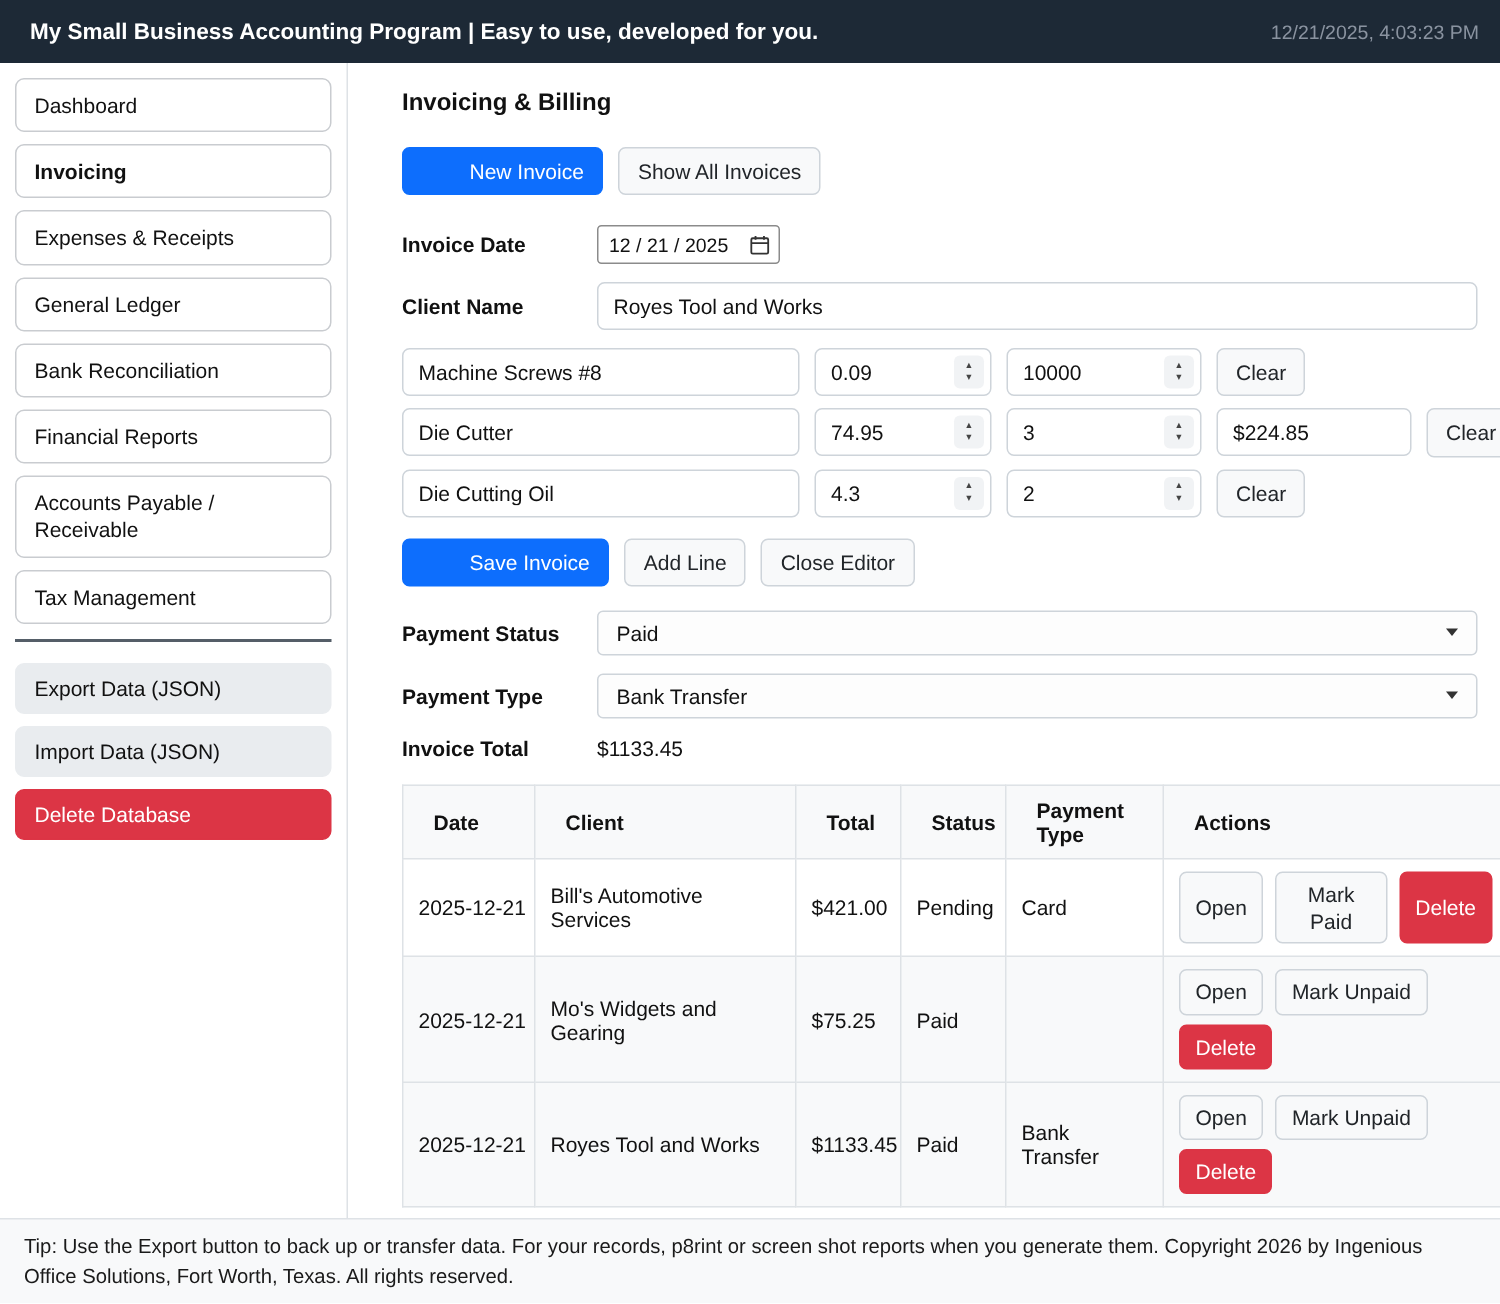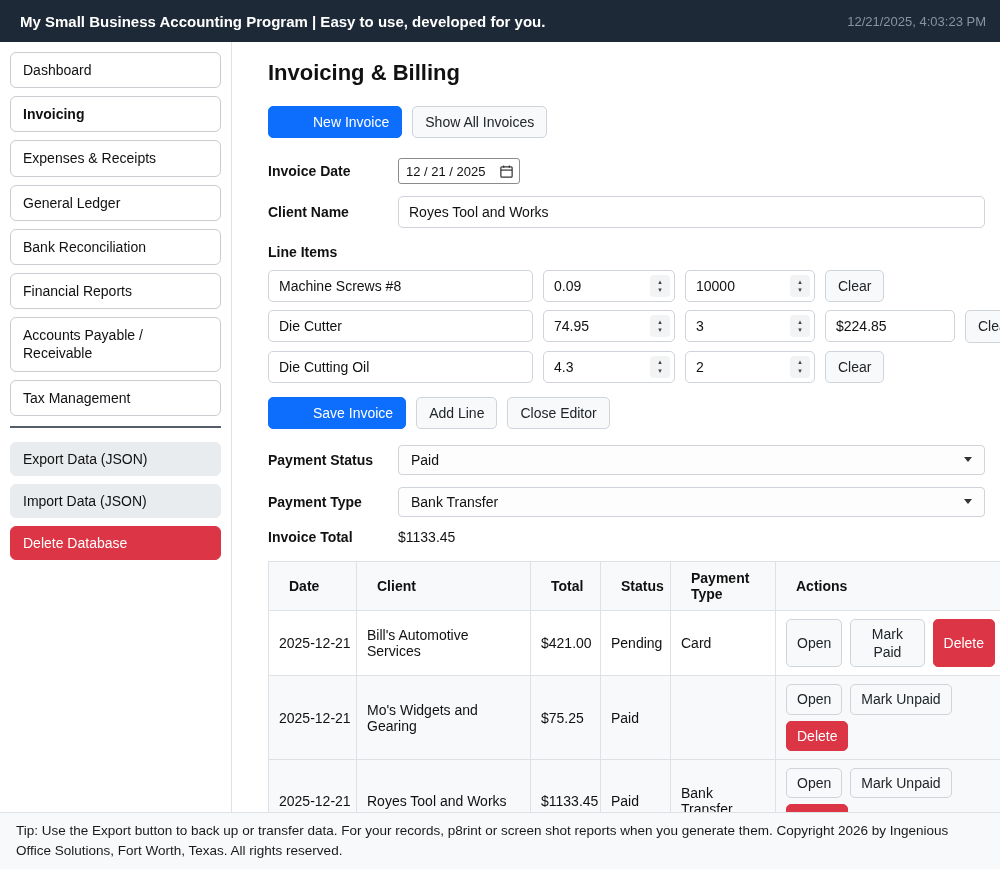--- a/index.html
+++ b/index.html
@@ -18,21 +18,21 @@
   
   .sidebar { width:232px; flex-shrink:0; border-right:1px solid #dee2e6; padding:10px; background:#fff; }
   .nav-btn { display:block; width:100%; text-align:left; background:#fff; border:1px solid #c9ccd0; border-radius:6px; padding:8px 12px; font-size:14px; font-family:inherit; color:#111; margin-bottom:8px; cursor:pointer; line-height:1.3; }
   .nav-btn.active { font-weight:bold; }
   .sidebar-divider { border:none; border-top:2px solid #555e68; margin:10px 0 14px 0; }
   .util-btn { display:block; width:100%; text-align:left; background:#e9ecef; border:1px solid #e9ecef; border-radius:6px; padding:8px 12px; font-size:14px; font-family:inherit; color:#111; margin-bottom:8px; cursor:pointer; }
   .danger-btn { display:block; width:100%; text-align:left; background:var(--danger,#dc3545); border:1px solid var(--danger,#dc3545); border-radius:6px; padding:8px 12px; font-size:14px; font-family:inherit; color:#fff; margin-bottom:8px; cursor:pointer; }
 
   
   .main { flex:1; min-width:0; padding:18px 15px 0 16px; }
-  .page-title { font-size:22px; font-weight:bold; margin:0 0 20px 0; color:#111; }
+  .page-title { font-size:16px; font-weight:bold; margin:0 0 20px 0; color:#111; }
 
   .toolbar { display:flex; gap:10px; margin-bottom:20px; }
   .btn { font-family:inherit; font-size:14px; border-radius:5px; padding:6px 12px; cursor:pointer; line-height:1.3; }
   .btn-primary { background:var(--primary,#0d6efd); border:1px solid var(--primary,#0d6efd); color:#fff;padding-left:44px; }
   .btn-light { background:#f8f9fa; border:1px solid #ced4da; color:#212529; }
   .btn-danger { background:var(--danger,#dc3545); border:1px solid var(--danger,#dc3545); color:#fff; }
 
   .form-row { display:flex; align-items:center; margin-bottom:12px; }
   .form-label { width:130px; flex-shrink:0; font-weight:bold; font-size:14px; color:#111; }
   .text-input { height:32px; border:1px solid #ced4da; border-radius:5px; padding:0 10px; font-size:14px; font-family:inherit; color:#111; background:#fff; }
@@ -40,21 +40,21 @@
 
   
   .date-input { width:122px; height:26px; border:1px solid #8b8b8b; border-radius:3px; background:#fff; display:flex; align-items:center; justify-content:space-between; padding:0 5px 0 7px; font-size:13px; color:#111; cursor:default; }
   .date-input svg { flex-shrink:0; }
 
   .section-label { font-weight:bold; font-size:14px; margin:16px 0 10px 0; color:#111; }
 
   .line-row { display:flex; gap:10px; align-items:center; margin-bottom:8px; flex-wrap:nowrap; }
   .desc-input { width:265px; flex-shrink:0; }
   .num-wrap { position:relative; flex-shrink:0; }
-  .num-wrap.price { width:132px; }
+  .num-wrap.price { width:118px; }
   .num-wrap.qty { width:130px; }
   .num-wrap .text-input { width:100%; padding-right:32px; }
   .stepper { position:absolute; right:5px; top:50%; transform:translateY(-50%); width:20px; height:22px; background:#f1f3f5; border-radius:4px; display:flex; flex-direction:column; align-items:center; justify-content:center; cursor:pointer; }
   .stepper span { font-size:7px; line-height:1.2; color:#444; }
   .total-input { width:130px; flex-shrink:0; }
   .clear-btn { flex-shrink:0; padding:6px 12px; }
 
   .editor-buttons { display:flex; gap:10px; margin:14px 0 16px 0; }
 
   .select-box { flex:1; min-width:0; height:30px; border:1px solid #ced4da; border-radius:4px; background:#fdfdfd; display:flex; align-items:center; justify-content:space-between; padding:0 12px; font-size:14px; color:#111; cursor:pointer; }
@@ -126,21 +126,20 @@
             <line x1="11" y1="1.5" x2="11" y2="4"></line>
           </svg>
         </div>
       </div>
 
       <div class="form-row">
         <label class="form-label">Client Name</label>
         <input type="text" class="text-input grow" value="Royes Tool and Works" style="">
       </div>
 
-      <div class="section-label">Line Items</div>
 
       <div class="line-row">
         <input type="text" class="text-input desc-input" value="Machine Screws #8" style="">
         <div class="num-wrap price">
           <input type="text" class="text-input" value="0.09" style="">
           <div class="stepper">
               <span>▴</span>
               <span>▾</span>
             </div>
         </div>

